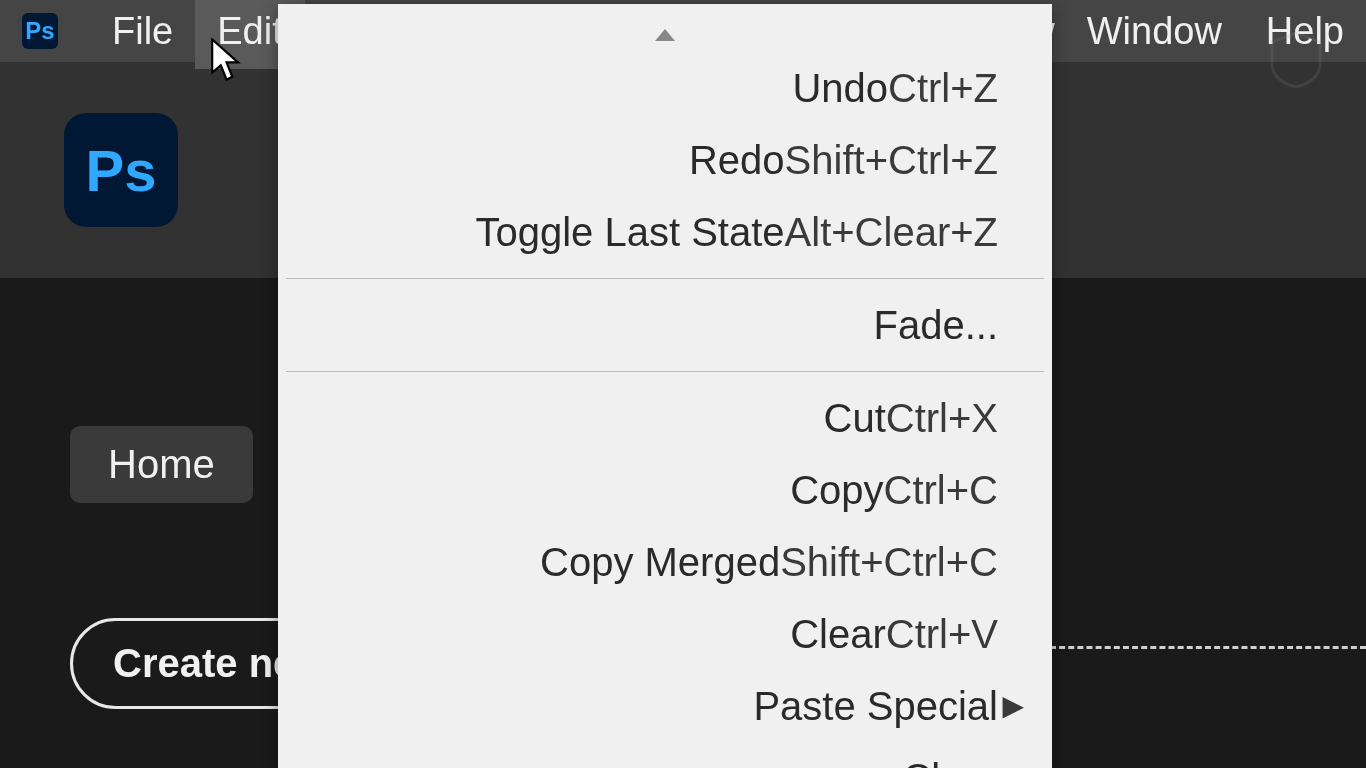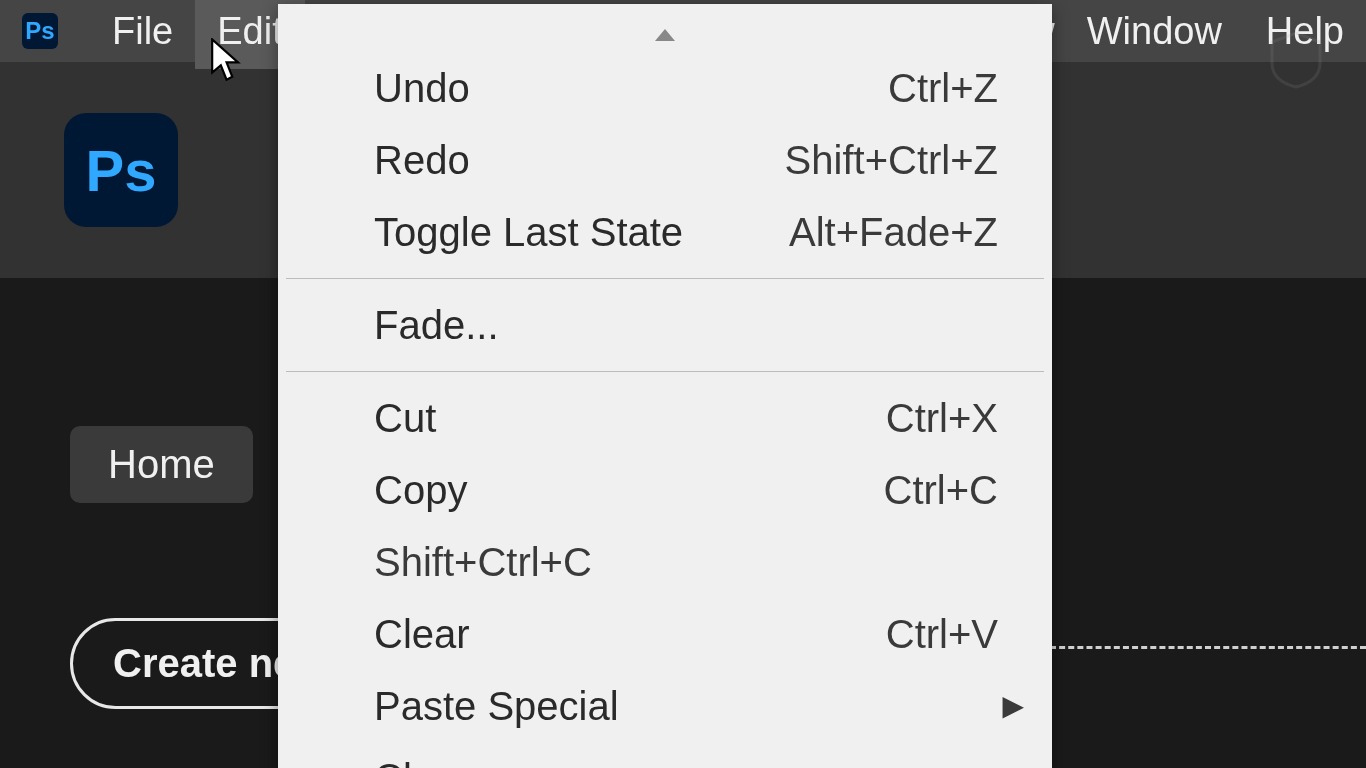--- a/index.html
+++ b/index.html
@@ -118,22 +118,22 @@
 .dd-scroll-up {
   display: flex;
   justify-content: center;
   align-items: center;
   height: 34px;
   color: #666;
 }
 .dd-item {
   display: flex;
   align-items: center;
-  justify-content: space-between;
-  padding: 8px 54px 8px 96px;
+  justify-content: flex-end;
+  padding: 8px 54px 8px 60px;
   font-size: 40px;
   line-height: 1.4;
 }
 .dd-item .shortcut {
   color: #3a3a3a;
 }
 .dd-sep {
   height: 1px;
   background: #bcbcbc;
   margin: 10px 8px;
@@ -198,40 +198,41 @@
   <div class="dd-item">
     <span>Undo</span>
     <span class="shortcut">Ctrl+Z</span>
   </div>
   <div class="dd-item">
     <span>Redo</span>
     <span class="shortcut">Shift+Ctrl+Z</span>
   </div>
   <div class="dd-item">
     <span>Toggle Last State</span>
-    <span class="shortcut">Alt+Fade+Z</span>
+    <span class="shortcut">Alt+Clear+Z</span>
   </div>
 
   <div class="dd-sep"></div>
 
   <div class="dd-item">
     <span>Fade...</span>
   </div>
 
   <div class="dd-sep"></div>
 
   <div class="dd-item">
     <span>Cut</span>
     <span class="shortcut">Ctrl+X</span>
   </div>
   <div class="dd-item">
     <span>Copy</span>
     <span class="shortcut">Ctrl+C</span>
   </div>
   <div class="dd-item">
+    <span>Copy Merged</span>
     <span class="shortcut">Shift+Ctrl+C</span>
   </div>
   <div class="dd-item">
     <span>Clear</span>
     <span class="shortcut">Ctrl+V</span>
   </div>
   <div class="dd-item rel">
     <span>Paste Special</span>
     <span class="shortcut"></span>
     <span class="dd-arrow">▶</span>

